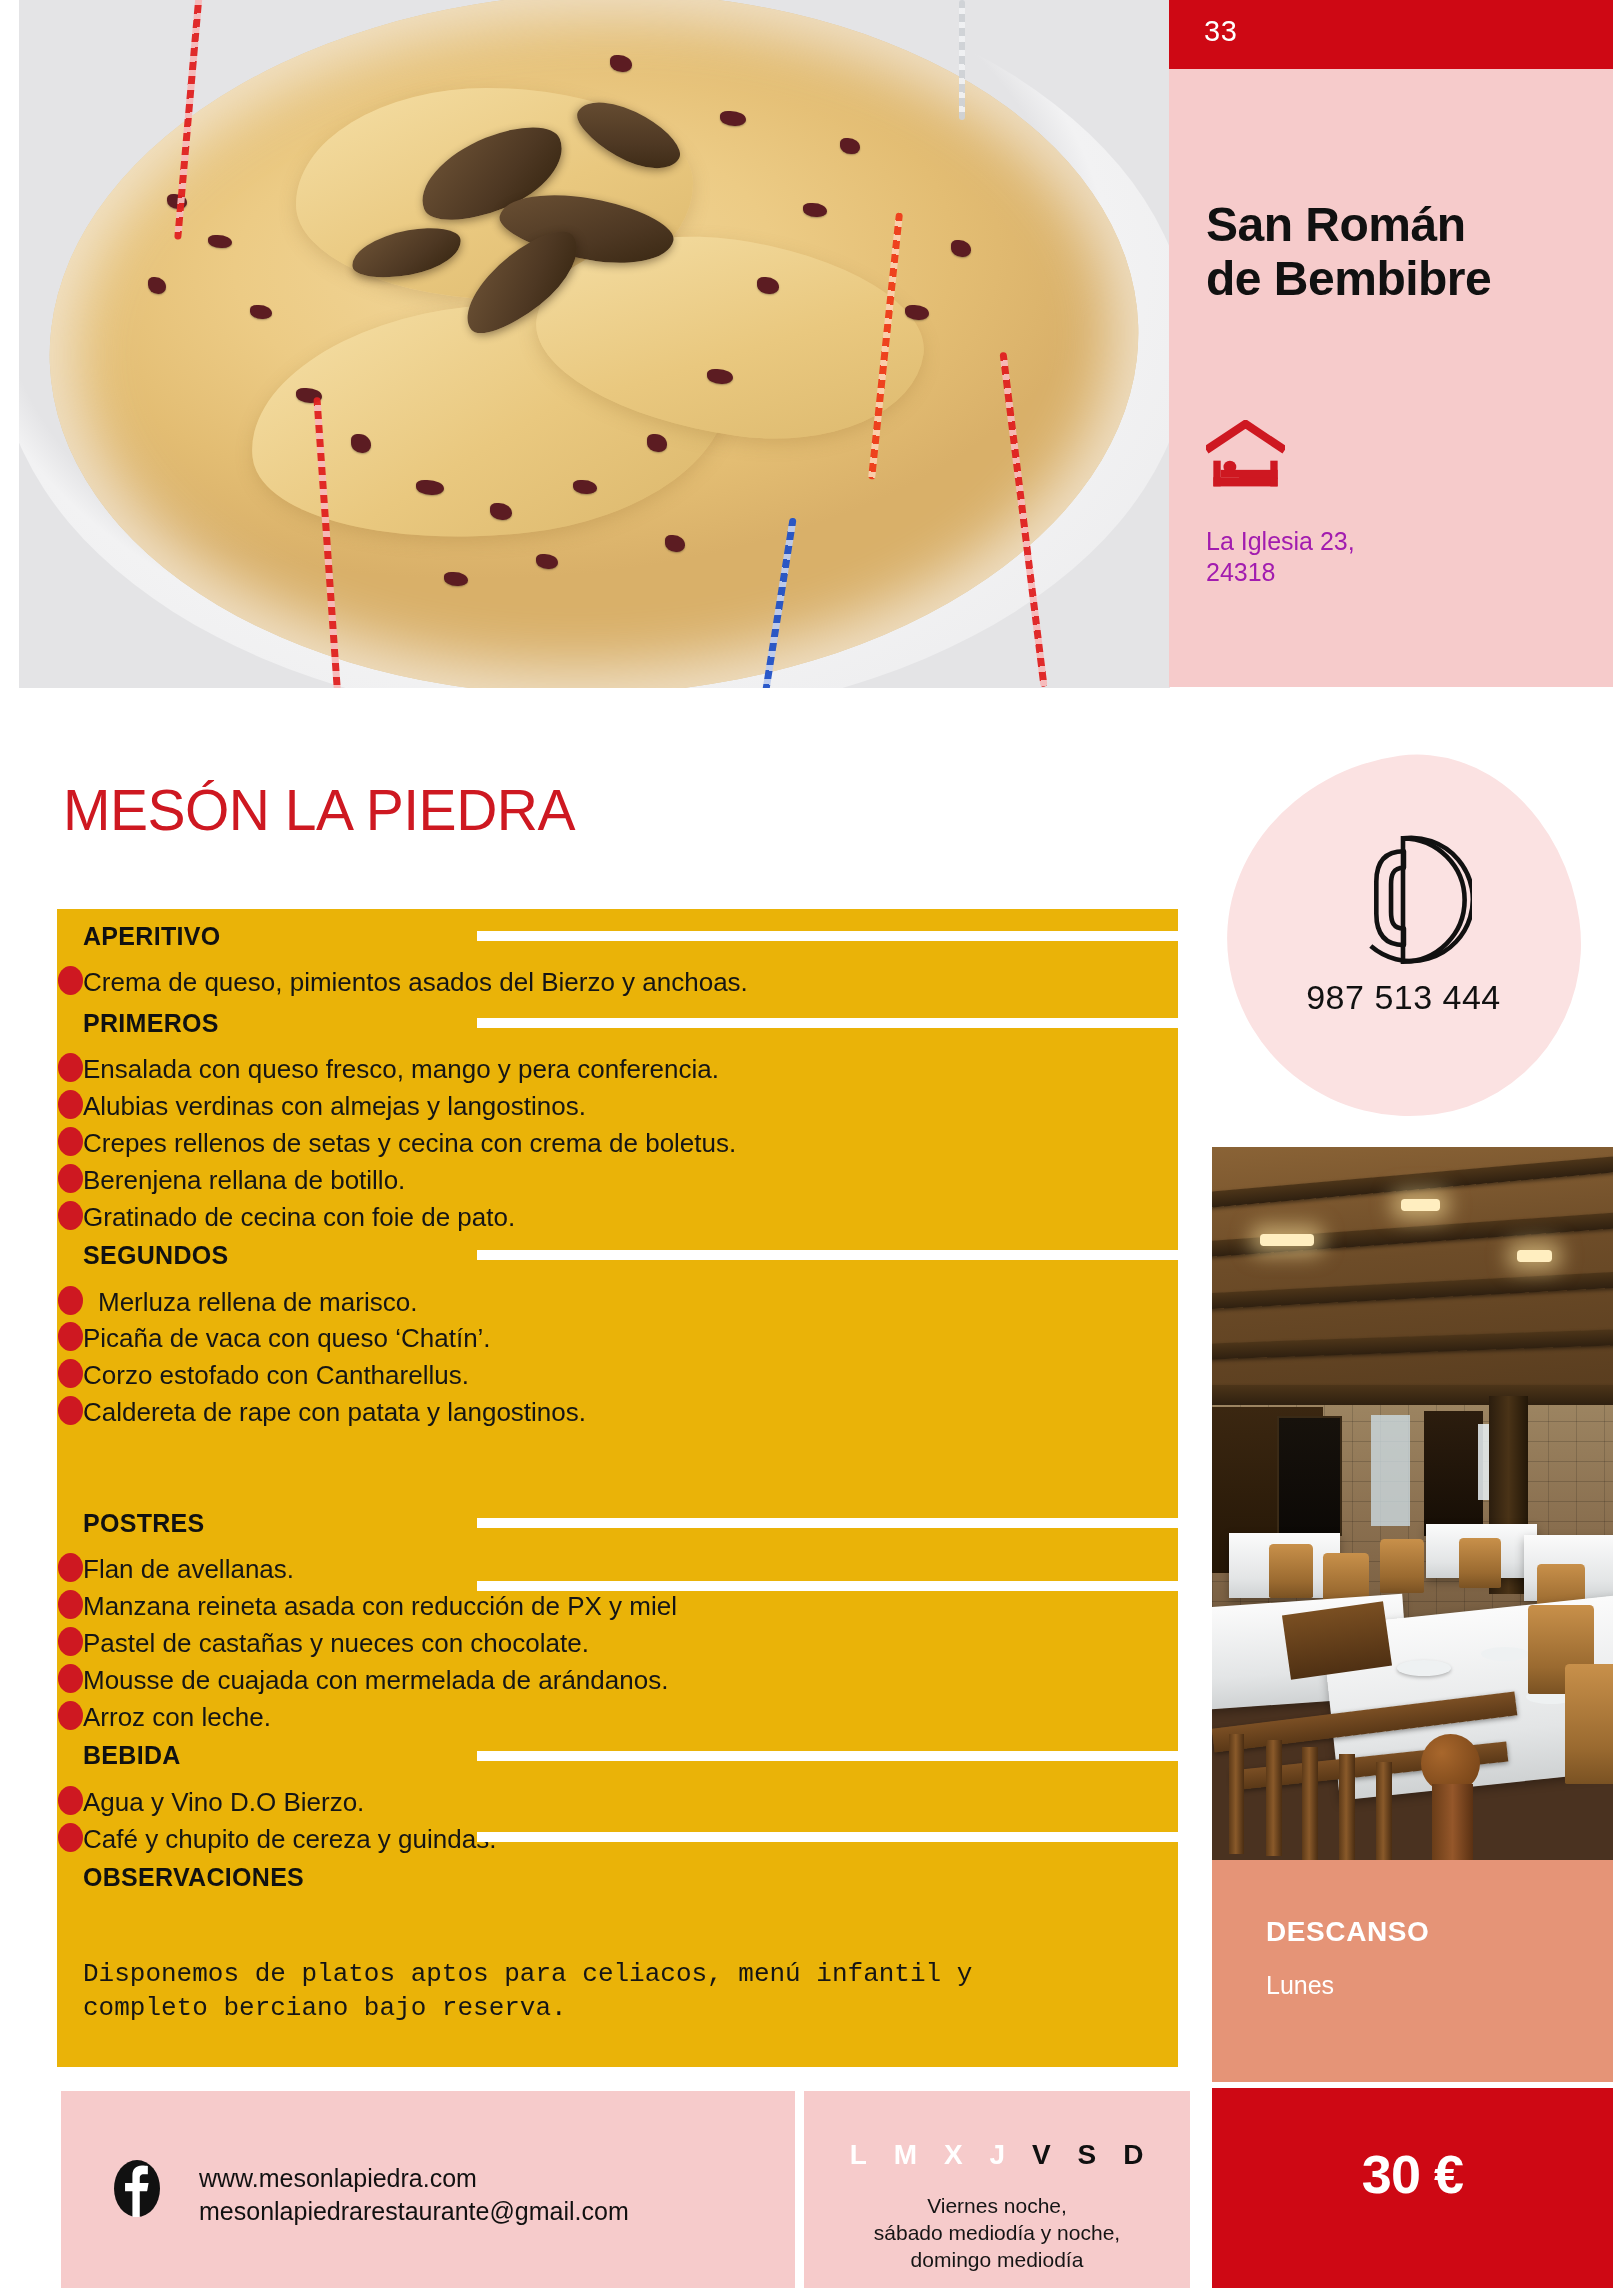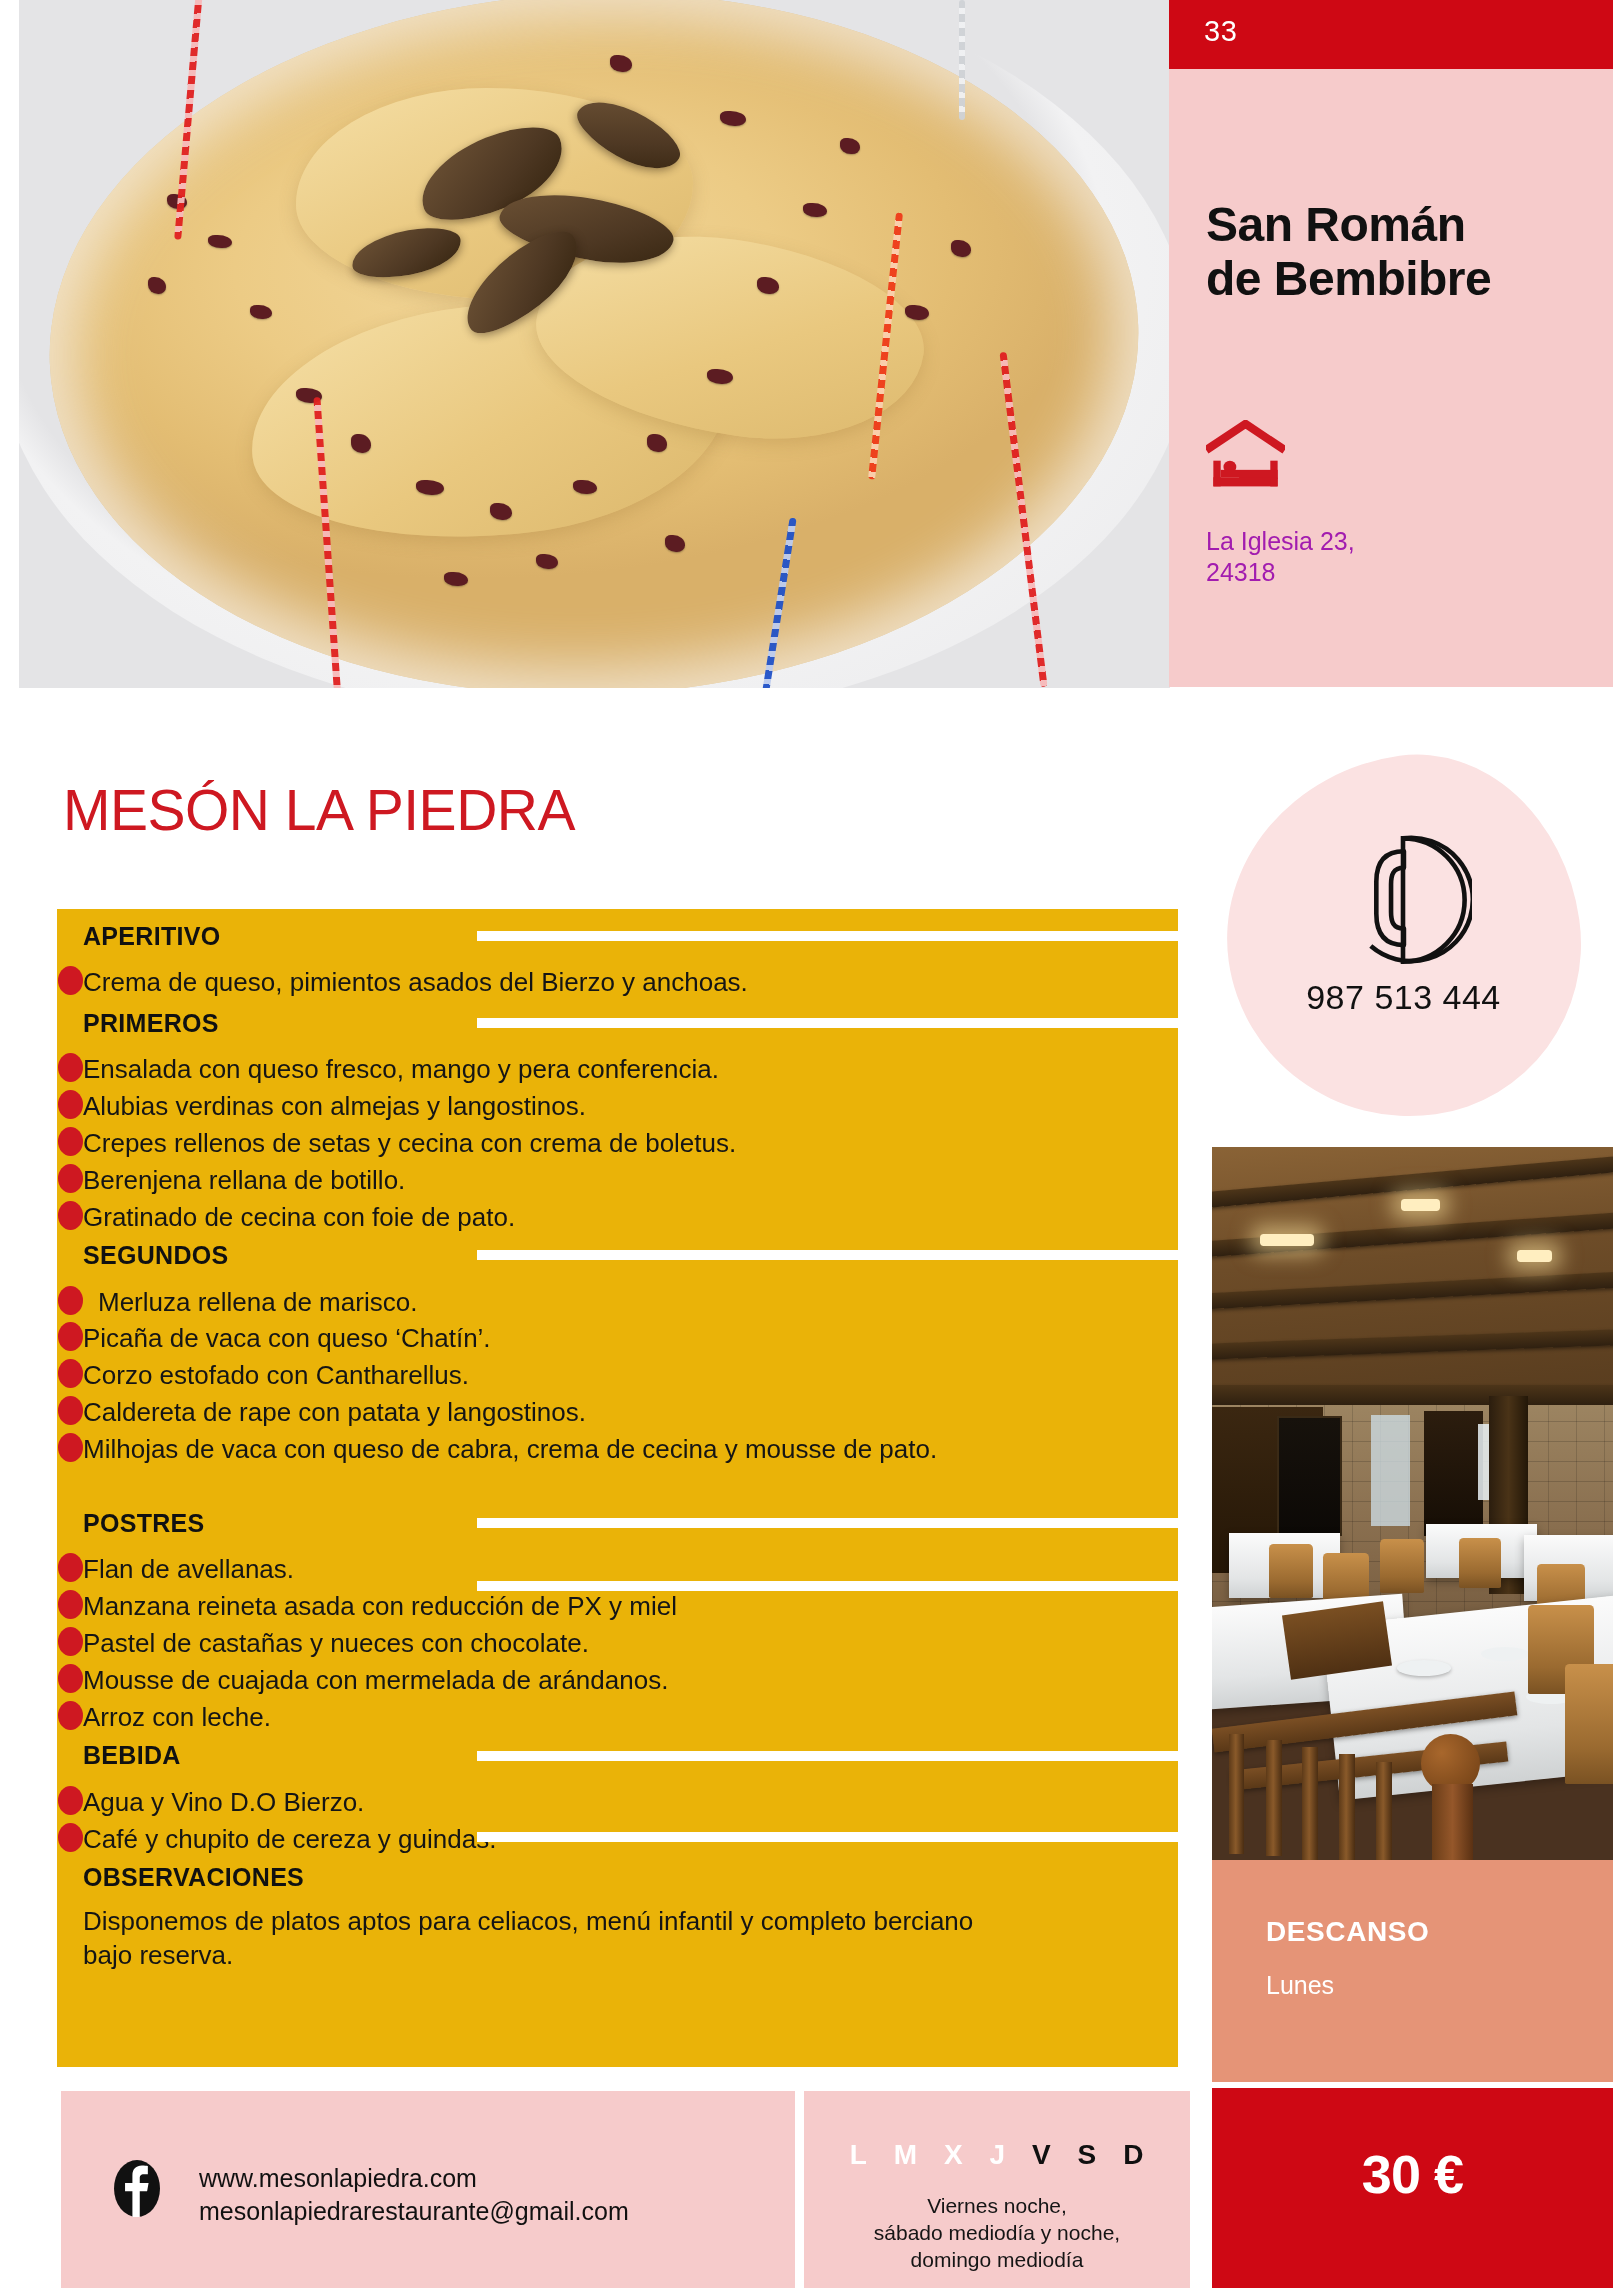--- a/index.html
+++ b/index.html
@@ -283,39 +283,38 @@
   <div class="item-text" style="top:218px;"><span class="bullet"></span>Crepes rellenos de setas y cecina con crema de boletus.</div>
   <div class="item-text" style="top:255px;"><span class="bullet"></span>Berenjena rellana de botillo.</div>
   <div class="item-text" style="top:292px;"><span class="bullet"></span>Gratinado de cecina con foie de pato.</div>
 
   <div class="sec-head" style="top:332px;">SEGUNDOS</div>
   <div class="sec-rule" style="top:341px;width:701px;"></div>
   <div class="item-text" style="top:377px;padding-left:15px;"><span class="bullet"></span>Merluza rellena de marisco.</div>
   <div class="item-text" style="top:413px;"><span class="bullet"></span>Picaña de vaca con queso ‘Chatín’.</div>
   <div class="item-text" style="top:450px;"><span class="bullet"></span>Corzo estofado con Cantharellus.</div>
   <div class="item-text" style="top:487px;"><span class="bullet"></span>Caldereta de rape con patata y langostinos.</div>
-  <div class="item-text wrap" style="top:524px;"><span class="bullet"></span>Milhojas de vaca con queso de cabra, crema de cecina y mousse de pato.</div>
 
   <div class="sec-head" style="top:600px;">POSTRES</div>
   <div class="sec-rule" style="top:609px;width:701px;"></div>
   <div class="item-text" style="top:644px;"><span class="bullet"></span>Flan de avellanas.</div>
   <div class="sec-rule" style="top:672px;width:701px;"></div>
   <div class="item-text" style="top:681px;"><span class="bullet"></span>Manzana reineta asada con reducción de PX y miel</div>
   <div class="item-text" style="top:718px;"><span class="bullet"></span>Pastel de castañas y nueces con chocolate.</div>
   <div class="item-text" style="top:755px;"><span class="bullet"></span>Mousse de cuajada con mermelada de arándanos.</div>
   <div class="item-text" style="top:792px;"><span class="bullet"></span>Arroz con leche.</div>
 
   <div class="sec-head" style="top:832px;">BEBIDA</div>
   <div class="sec-rule" style="top:842px;width:701px;"></div>
   <div class="item-text" style="top:877px;"><span class="bullet"></span>Agua y Vino D.O Bierzo.</div>
   <div class="item-text" style="top:914px;"><span class="bullet"></span>Café y chupito de cereza y guindas.</div>
   <div class="sec-rule" style="top:923px;width:701px;"></div>
 
   <div class="sec-head" style="top:954px;">OBSERVACIONES</div>
-  <div class="obs-text" style="top:996px;">Disponemos de platos aptos para celiacos, menú infantil y completo berciano bajo reserva.</div>
+  <div class="obs-text" style="top:1049px;font-family:Liberation Mono, monospace;">Disponemos de platos aptos para celiacos, menú infantil y completo berciano bajo reserva.</div>
 </div>
 
 <div id="phone-blob"></div>
 <div id="phone-icon">
   <svg viewBox="0 0 150 150" width="138" height="138">
     <path d="M75 8 A67 67 0 1 1 40 125" fill="none" stroke="#111" stroke-width="5"></path>
     <path d="M75 8 A67 67 0 0 1 75 142 L75 95 L75 8 Z" fill="none" stroke="#111" stroke-width="5"></path>
     <path d="M76 22 C52 22 46 38 46 55 L46 90 C46 108 52 124 76 124 L76 106 C64 106 62 98 62 88 L62 58 C62 48 64 40 76 40 Z" fill="none" stroke="#111" stroke-width="5" stroke-linejoin="round"></path>
   </svg>
 </div>

